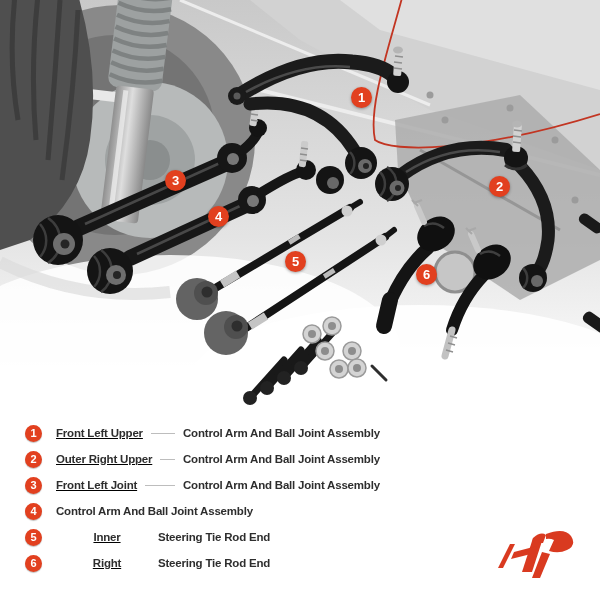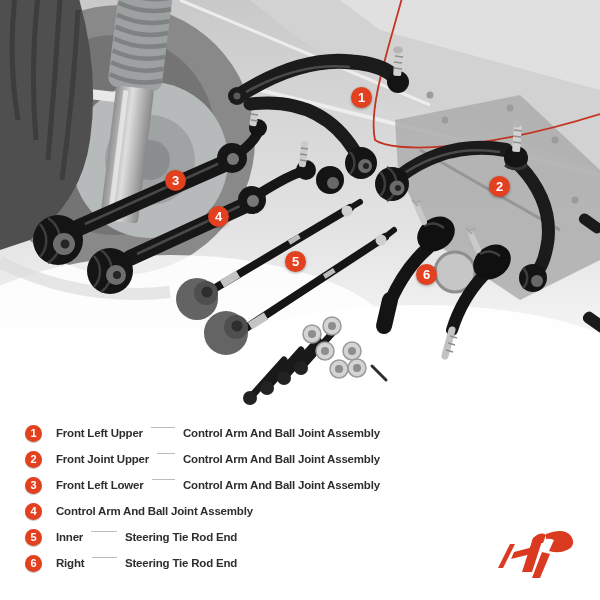--- a/index.html
+++ b/index.html
@@ -25,23 +25,23 @@
   .m5{left:285px;top:251px;} .m6{left:416px;top:264px;}
   
   .legend{position:absolute;left:25px;top:420px;width:420px;}
   .legend-row{display:flex;align-items:center;height:26px;}
   .legend-badge{
     flex:0 0 auto;width:17px;height:17px;border-radius:50%;margin-right:14px;
     background:var(--accent);color:#fff;font-size:11px;font-weight:bold;
     display:flex;align-items:center;justify-content:center;line-height:1;
     box-shadow:0 1px 1px rgba(0,0,0,.25);
   }
-  .legend-left{display:flex;align-items:flex-start;flex:0 0 auto;}
+  .legend-left{display:flex;align-items:center;flex:0 0 auto;text-decoration:underline;}
   .legend-row.wide .legend-left{width:127px;}
-  .legend-row.narrow .legend-left{width:69px;}
+  .legend-row.narrow .legend-left{width:102px;flex-direction:column;}
   .legend-label,.legend-desc{
     font-size:11.5px;font-weight:bold;color:var(--text);
     letter-spacing:-0.2px;white-space:nowrap;
   }
   .legend-connector{flex:1 1 auto;height:1px;background:var(--line);margin:0 8px;}
   
   .brand{position:absolute;left:492px;top:530px;width:86px;height:52px;}
 </style>
 </head>
 <body>
@@ -257,29 +257,29 @@
       <div class="legend-badge">1</div>
       <div class="legend-left">
         <span class="legend-label">Front Left Upper</span>
         <span class="legend-connector"></span>
       </div>
       <span class="legend-desc">Control Arm And Ball Joint Assembly</span>
     </div>
     <div class="legend-row wide">
       <div class="legend-badge">2</div>
       <div class="legend-left">
-        <span class="legend-label">Front Joint Upper</span>
+        <span class="legend-label">Outer Right Upper</span>
         <span class="legend-connector"></span>
       </div>
       <span class="legend-desc">Control Arm And Ball Joint Assembly</span>
     </div>
     <div class="legend-row wide">
       <div class="legend-badge">3</div>
       <div class="legend-left">
-        <span class="legend-label">Front Left Lower</span>
+        <span class="legend-label">Front Left Joint</span>
         <span class="legend-connector"></span>
       </div>
       <span class="legend-desc">Control Arm And Ball Joint Assembly</span>
     </div>
     <div class="legend-row wide">
       <div class="legend-badge">4</div>
       <span class="legend-desc">Control Arm And Ball Joint Assembly</span>
     </div>
     <div class="legend-row narrow">
       <div class="legend-badge">5</div>

